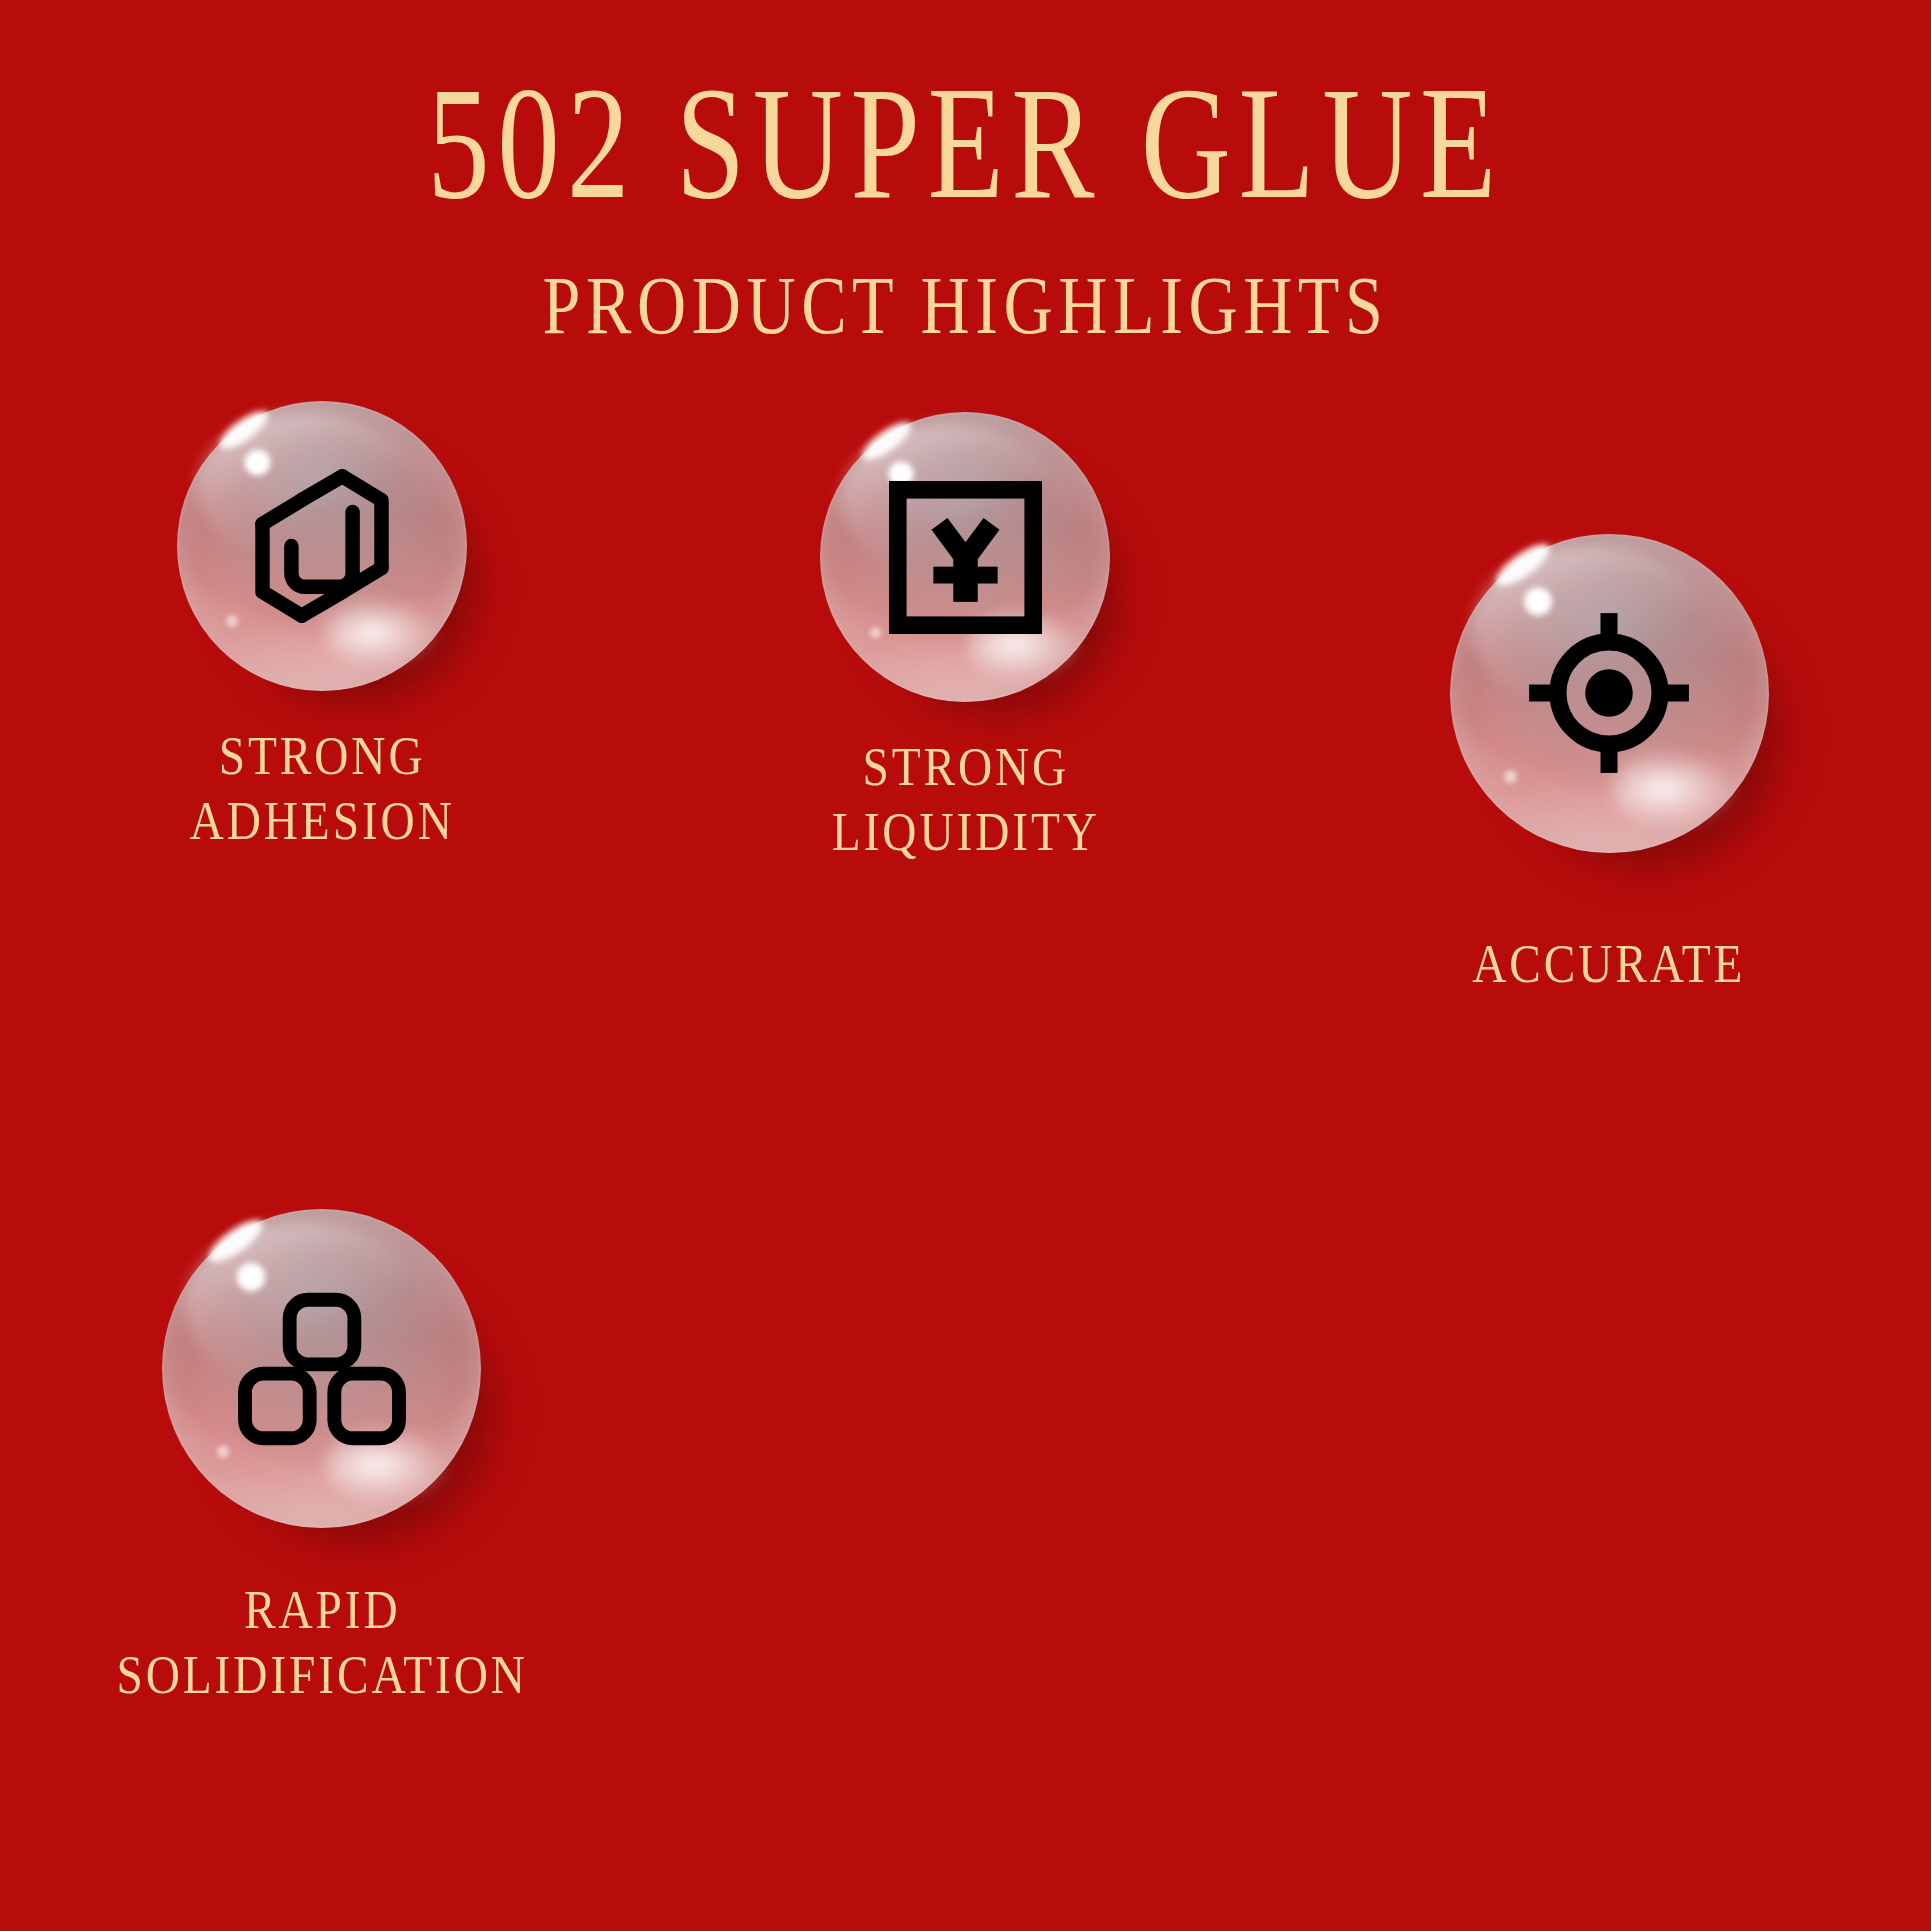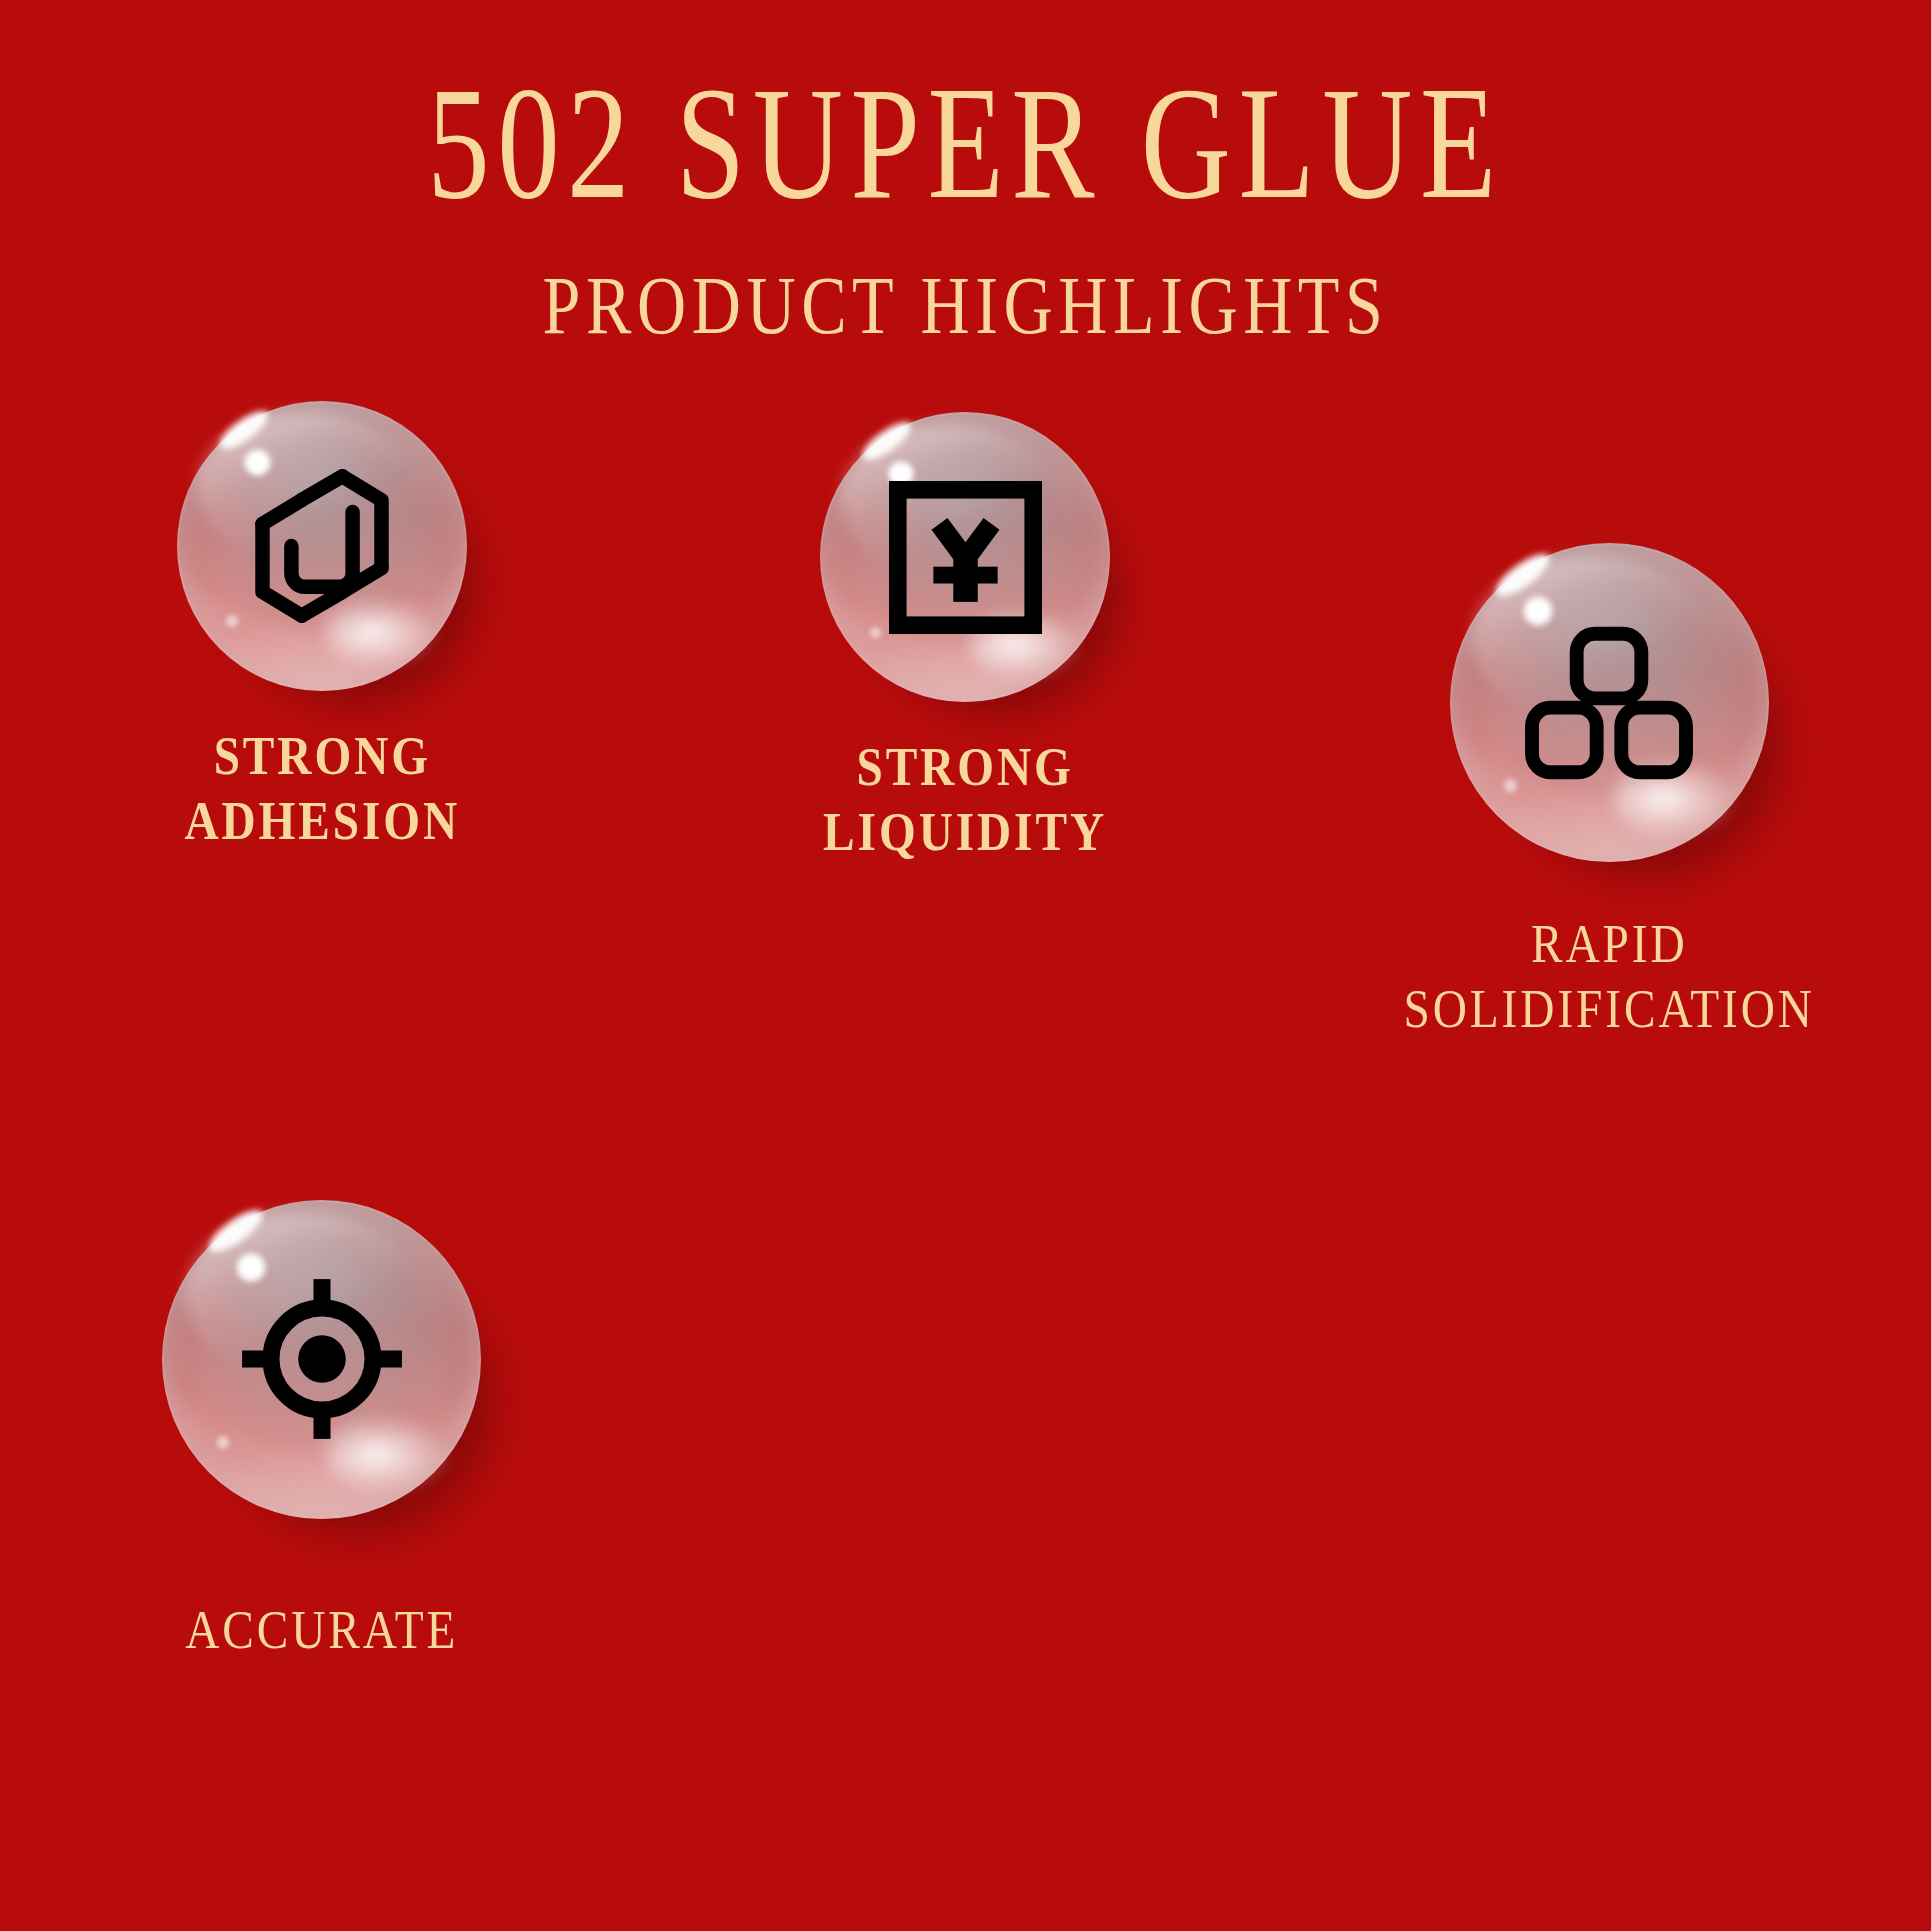--- a/index.html
+++ b/index.html
@@ -46,21 +46,21 @@
     grid-template-rows:repeat(2, 1fr);
     row-gap:0px;
   }
   .cell {
     position:relative;
     height:666px;
     display:flex;
     flex-direction:column;
     align-items:center;
   }
-  .cell.r1 { padding-top:9.7px;font-weight:bold; }
+  .cell.r1 { padding-top:9.7px; }
   .cell.r2 { padding-top:135px; }
 
   
   .cell.c1.r1 .bubble-wrap { margin-top:21px; }
   .cell.c2.r1 .bubble-wrap { margin-top:0px; }
   .cell.c3.r1 .bubble-wrap { margin-top:11.6px; }
   .cell.c1.r2 .bubble-wrap { margin-top:7.7px; }
   .cell.c2.r2 .bubble-wrap { margin-top:17.4px; }
   .cell.c3.r2 .bubble-wrap { margin-top:27px; }
 
@@ -241,41 +241,20 @@
           <path d="M33 28 L50 51 L67 28" stroke="#000" stroke-width="13" fill="none" stroke-linecap="butt"></path>
           <rect x="42" y="48" width="16" height="31" fill="#000"></rect>
           <rect x="29" y="56" width="42" height="11" fill="#000"></rect>
         </svg>
       </div>
     </div>
     <div class="label">STRONG
 LIQUIDITY</div>
   </div>
 
-  <div class="cell c2 r2">
-    <div class="bubble-wrap">
-      <div class="bubble-shadow"></div>
-      <div class="bubble"></div>
-      <div class="sheen-arc"></div>
-      <div class="spec-crescent"></div>
-      <div class="spec-dot"></div>
-      <div class="spec-minor"></div>
-      <div class="caustic"></div>
-      <div class="icon-holder">
-        <svg width="174" height="154" viewBox="0 0 112 100" fill="none" stroke="#000" stroke-width="9">
-          <rect x="35" y="5" width="42" height="42" rx="12"></rect>
-          <rect x="6" y="53" width="42" height="42" rx="12"></rect>
-          <rect x="64" y="53" width="42" height="42" rx="12"></rect>
-        </svg>
-      </div>
-    </div>
-    <div class="label">RAPID
-SOLIDIFICATION</div>
-  </div>
-
   <div class="cell c1 r2">
     <div class="bubble-wrap">
       <div class="bubble-shadow"></div>
       <div class="bubble"></div>
       <div class="sheen-arc"></div>
       <div class="spec-crescent"></div>
       <div class="spec-dot"></div>
       <div class="spec-minor"></div>
       <div class="caustic"></div>
       <div class="icon-holder">
@@ -285,15 +264,36 @@
           <rect x="45" y="3" width="10" height="18" fill="#000"></rect>
           <rect x="45" y="79" width="10" height="18" fill="#000"></rect>
           <rect x="3" y="45" width="18" height="10" fill="#000"></rect>
           <rect x="79" y="45" width="18" height="10" fill="#000"></rect>
         </svg>
       </div>
     </div>
     <div class="label">ACCURATE</div>
   </div>
 
+  <div class="cell c2 r2">
+    <div class="bubble-wrap">
+      <div class="bubble-shadow"></div>
+      <div class="bubble"></div>
+      <div class="sheen-arc"></div>
+      <div class="spec-crescent"></div>
+      <div class="spec-dot"></div>
+      <div class="spec-minor"></div>
+      <div class="caustic"></div>
+      <div class="icon-holder">
+        <svg width="174" height="154" viewBox="0 0 112 100" fill="none" stroke="#000" stroke-width="9">
+          <rect x="35" y="5" width="42" height="42" rx="12"></rect>
+          <rect x="6" y="53" width="42" height="42" rx="12"></rect>
+          <rect x="64" y="53" width="42" height="42" rx="12"></rect>
+        </svg>
+      </div>
+    </div>
+    <div class="label">RAPID
+SOLIDIFICATION</div>
+  </div>
+
 
 </div>
 
 
 </body></html>

